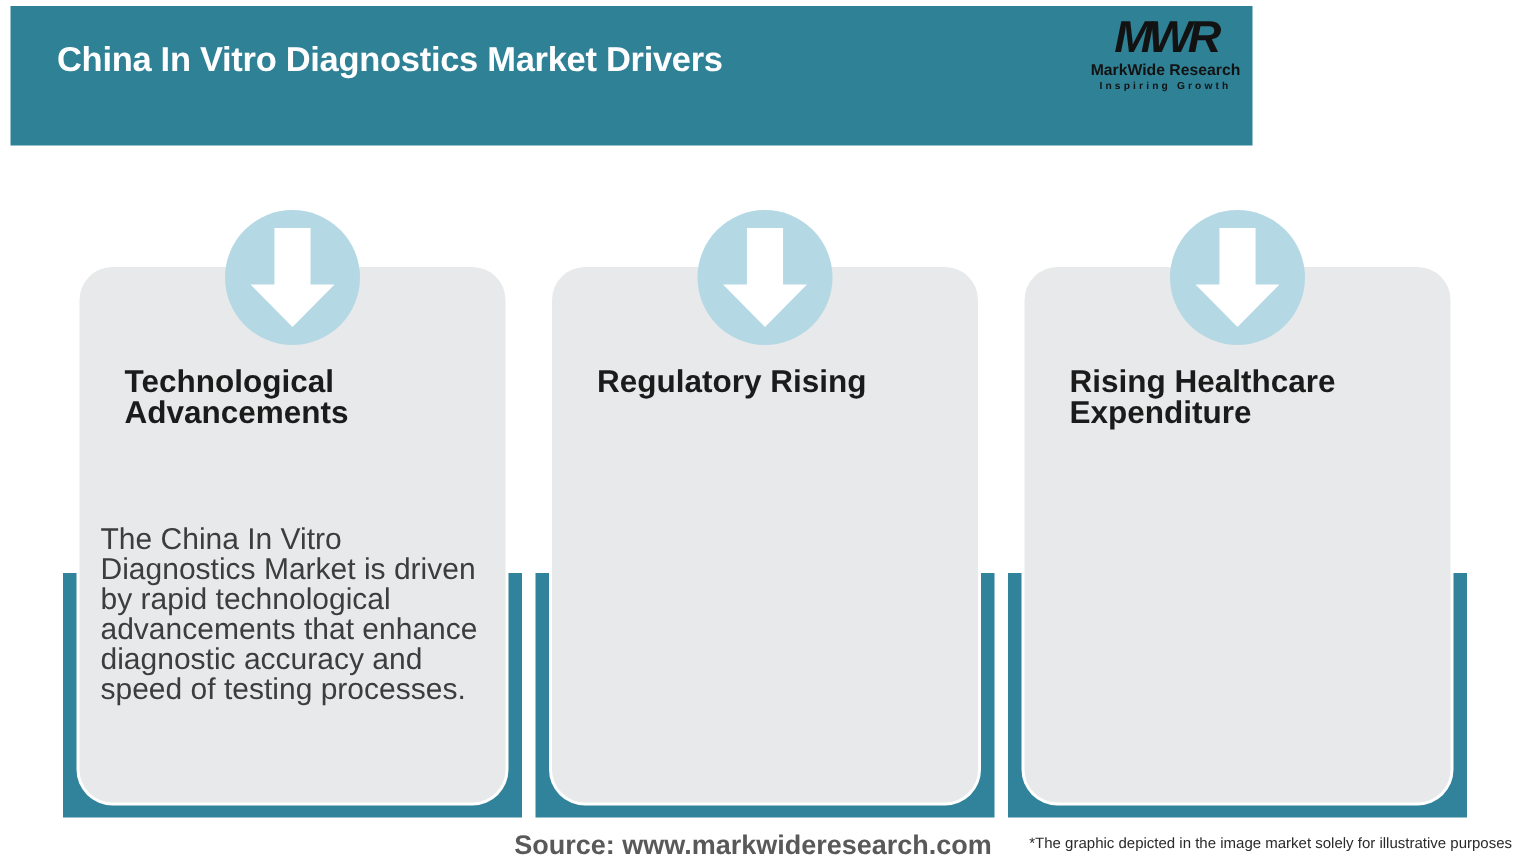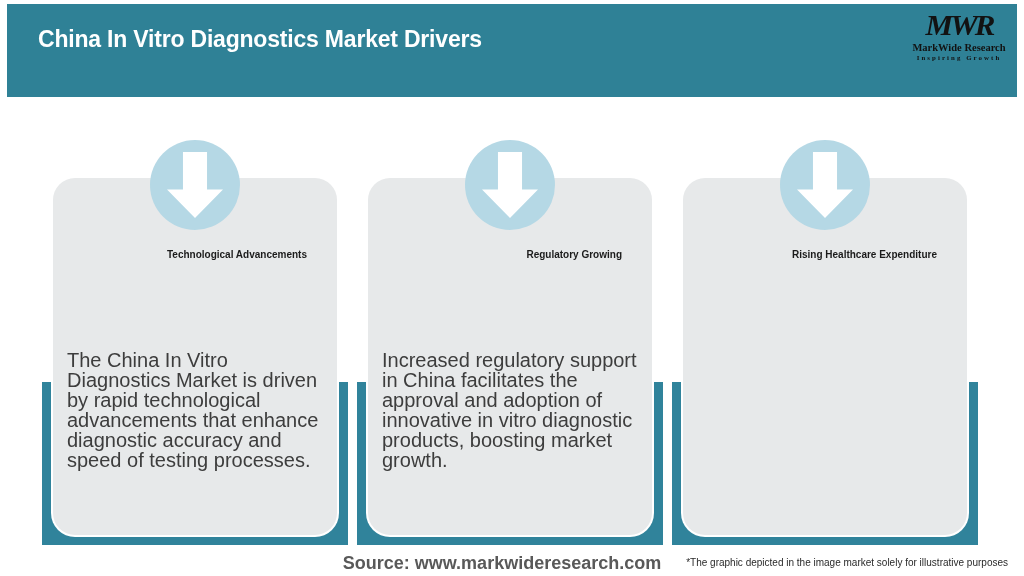--- a/index.html
+++ b/index.html
@@ -9,40 +9,39 @@
     height: 576px;
     background: #ffffff;
     font-family: "Liberation Sans", sans-serif;
     overflow: hidden;
   }
 
   
   .header {
     position: absolute;
     left: 7px; top: 4px;
-    width: 1010px; height: 93px;
+    width: 828px; height: 93px;
     background: var(--header-bg, #2f8196);
   }
   .header-title {
     position: absolute;
     left: 31px; top: 21px;
     margin: 0;
     font-size: 23px;
     line-height: 28px;
     font-weight: 700;
     letter-spacing: -0.2px;
     color: var(--title-text, #ffffff);
   }
   .logo {
     position: absolute;
     top: 5px; right: 8px;
     width: 100px;
     text-align: center;
     color: var(--logo-text, #121212);
-    font-family: Liberation Serif, serif;
   }
   .logo-acronym {
     font-size: 31px;
     line-height: 32px;
     font-weight: 700;
     font-style: italic;
     letter-spacing: -3px;
     transform: scaleY(0.96);
   }
   .logo-name {
@@ -79,22 +78,22 @@
     width: 284px; height: 357px;
     background: var(--card-bg, #e7e9ea);
     border-radius: 22px;
     box-shadow: 0 0 0 2px #ffffff;
   }
   .card-title {
     position: absolute;
     top: 66px; left: 10px; right: 10px;
     margin: 0 auto;
     max-width: 224px;
-    text-align: right;
-    font-size: 10px;
+    text-align: left;
+    font-size: 21px;
     line-height: 21px;
     font-weight: 700;
     color: var(--card-title-text, #1b1b1b);
   }
   .card-desc {
     position: absolute;
     top: 152px; left: 14px; right: 14px;
     font-size: 20px;
     line-height: 20px;
     color: var(--body-text, #3d3d3d);
@@ -151,22 +150,21 @@
       <p class="card-desc">The China In Vitro Diagnostics Market is driven by rapid technological advancements that enhance diagnostic accuracy and speed of testing processes.</p>
     </div>
     <div class="circle">
       <div class="arrow"></div>
     </div>
   </div>
 
   <div class="group group-2">
     <div class="backing"></div>
     <div class="card">
-      <h2 class="card-title">Regulatory Growing</h2>
-      <p class="card-desc">Increased regulatory support in China facilitates the approval and adoption of innovative in vitro diagnostic products, boosting market growth.</p>
+      <h2 class="card-title">Regulatory Rising</h2>
     </div>
     <div class="circle">
       <div class="arrow"></div>
     </div>
   </div>
 
   <div class="group group-3">
     <div class="backing"></div>
     <div class="card">
       <h2 class="card-title">Rising Healthcare Expenditure</h2>

